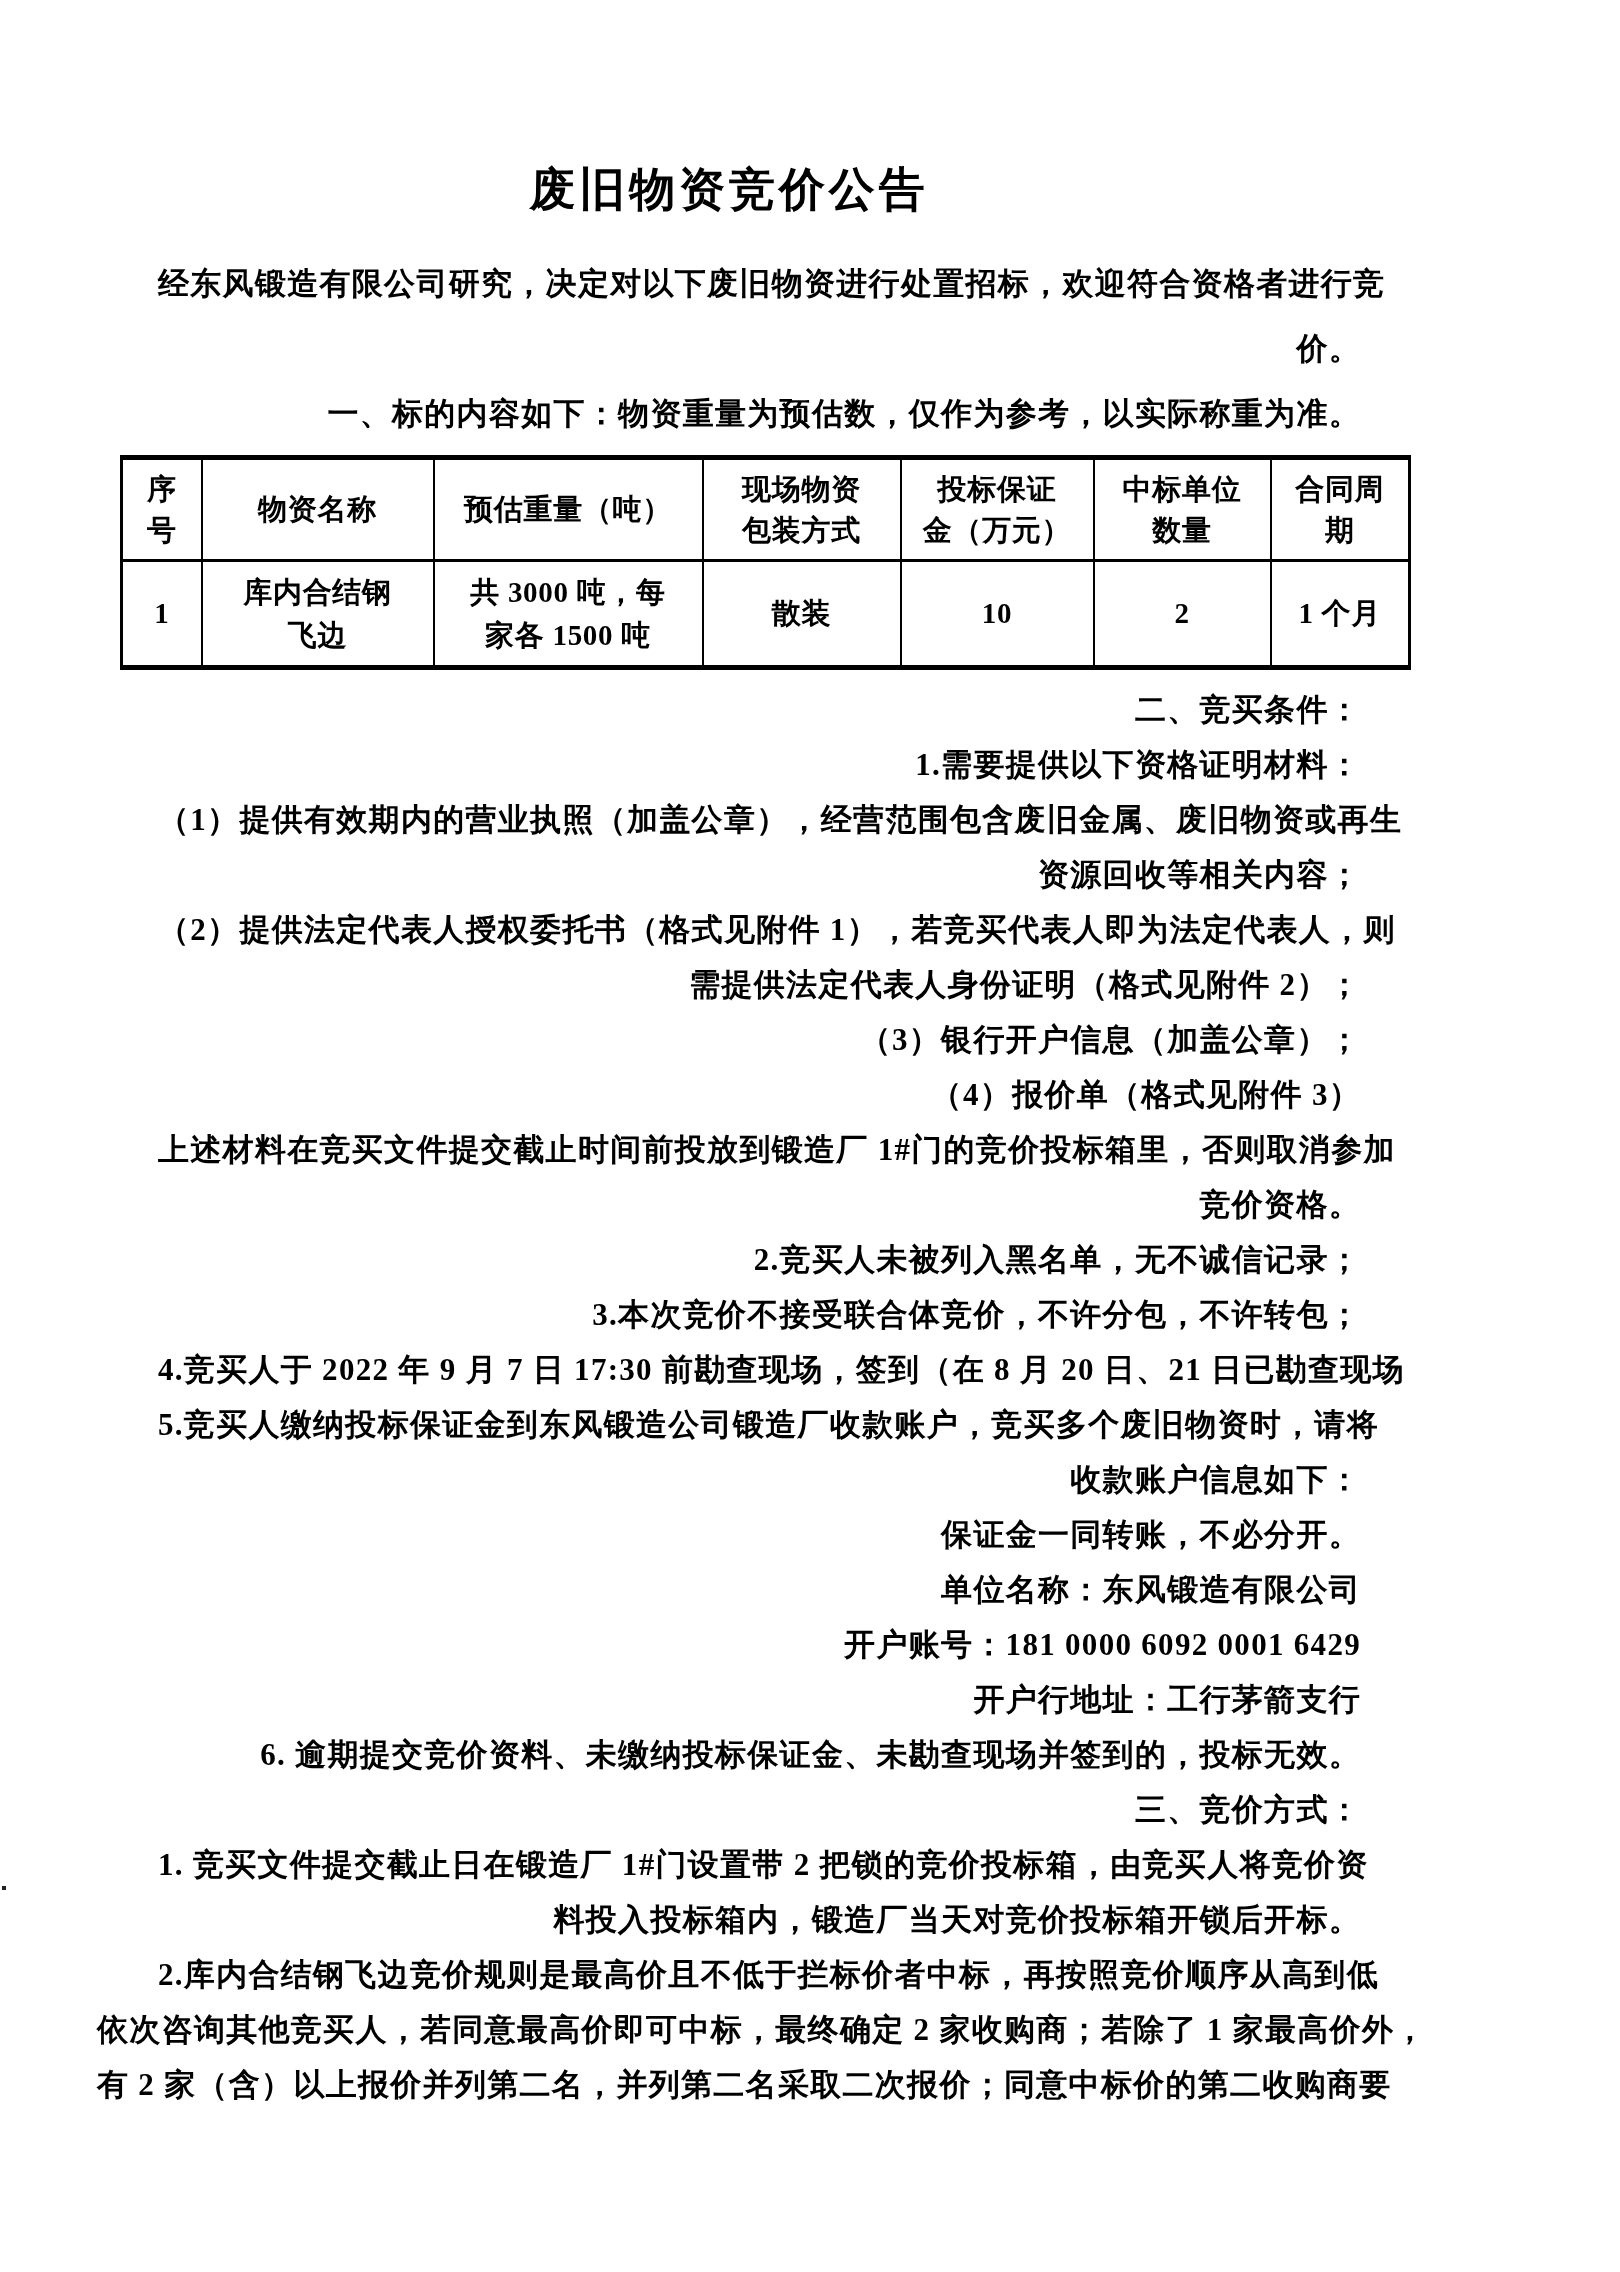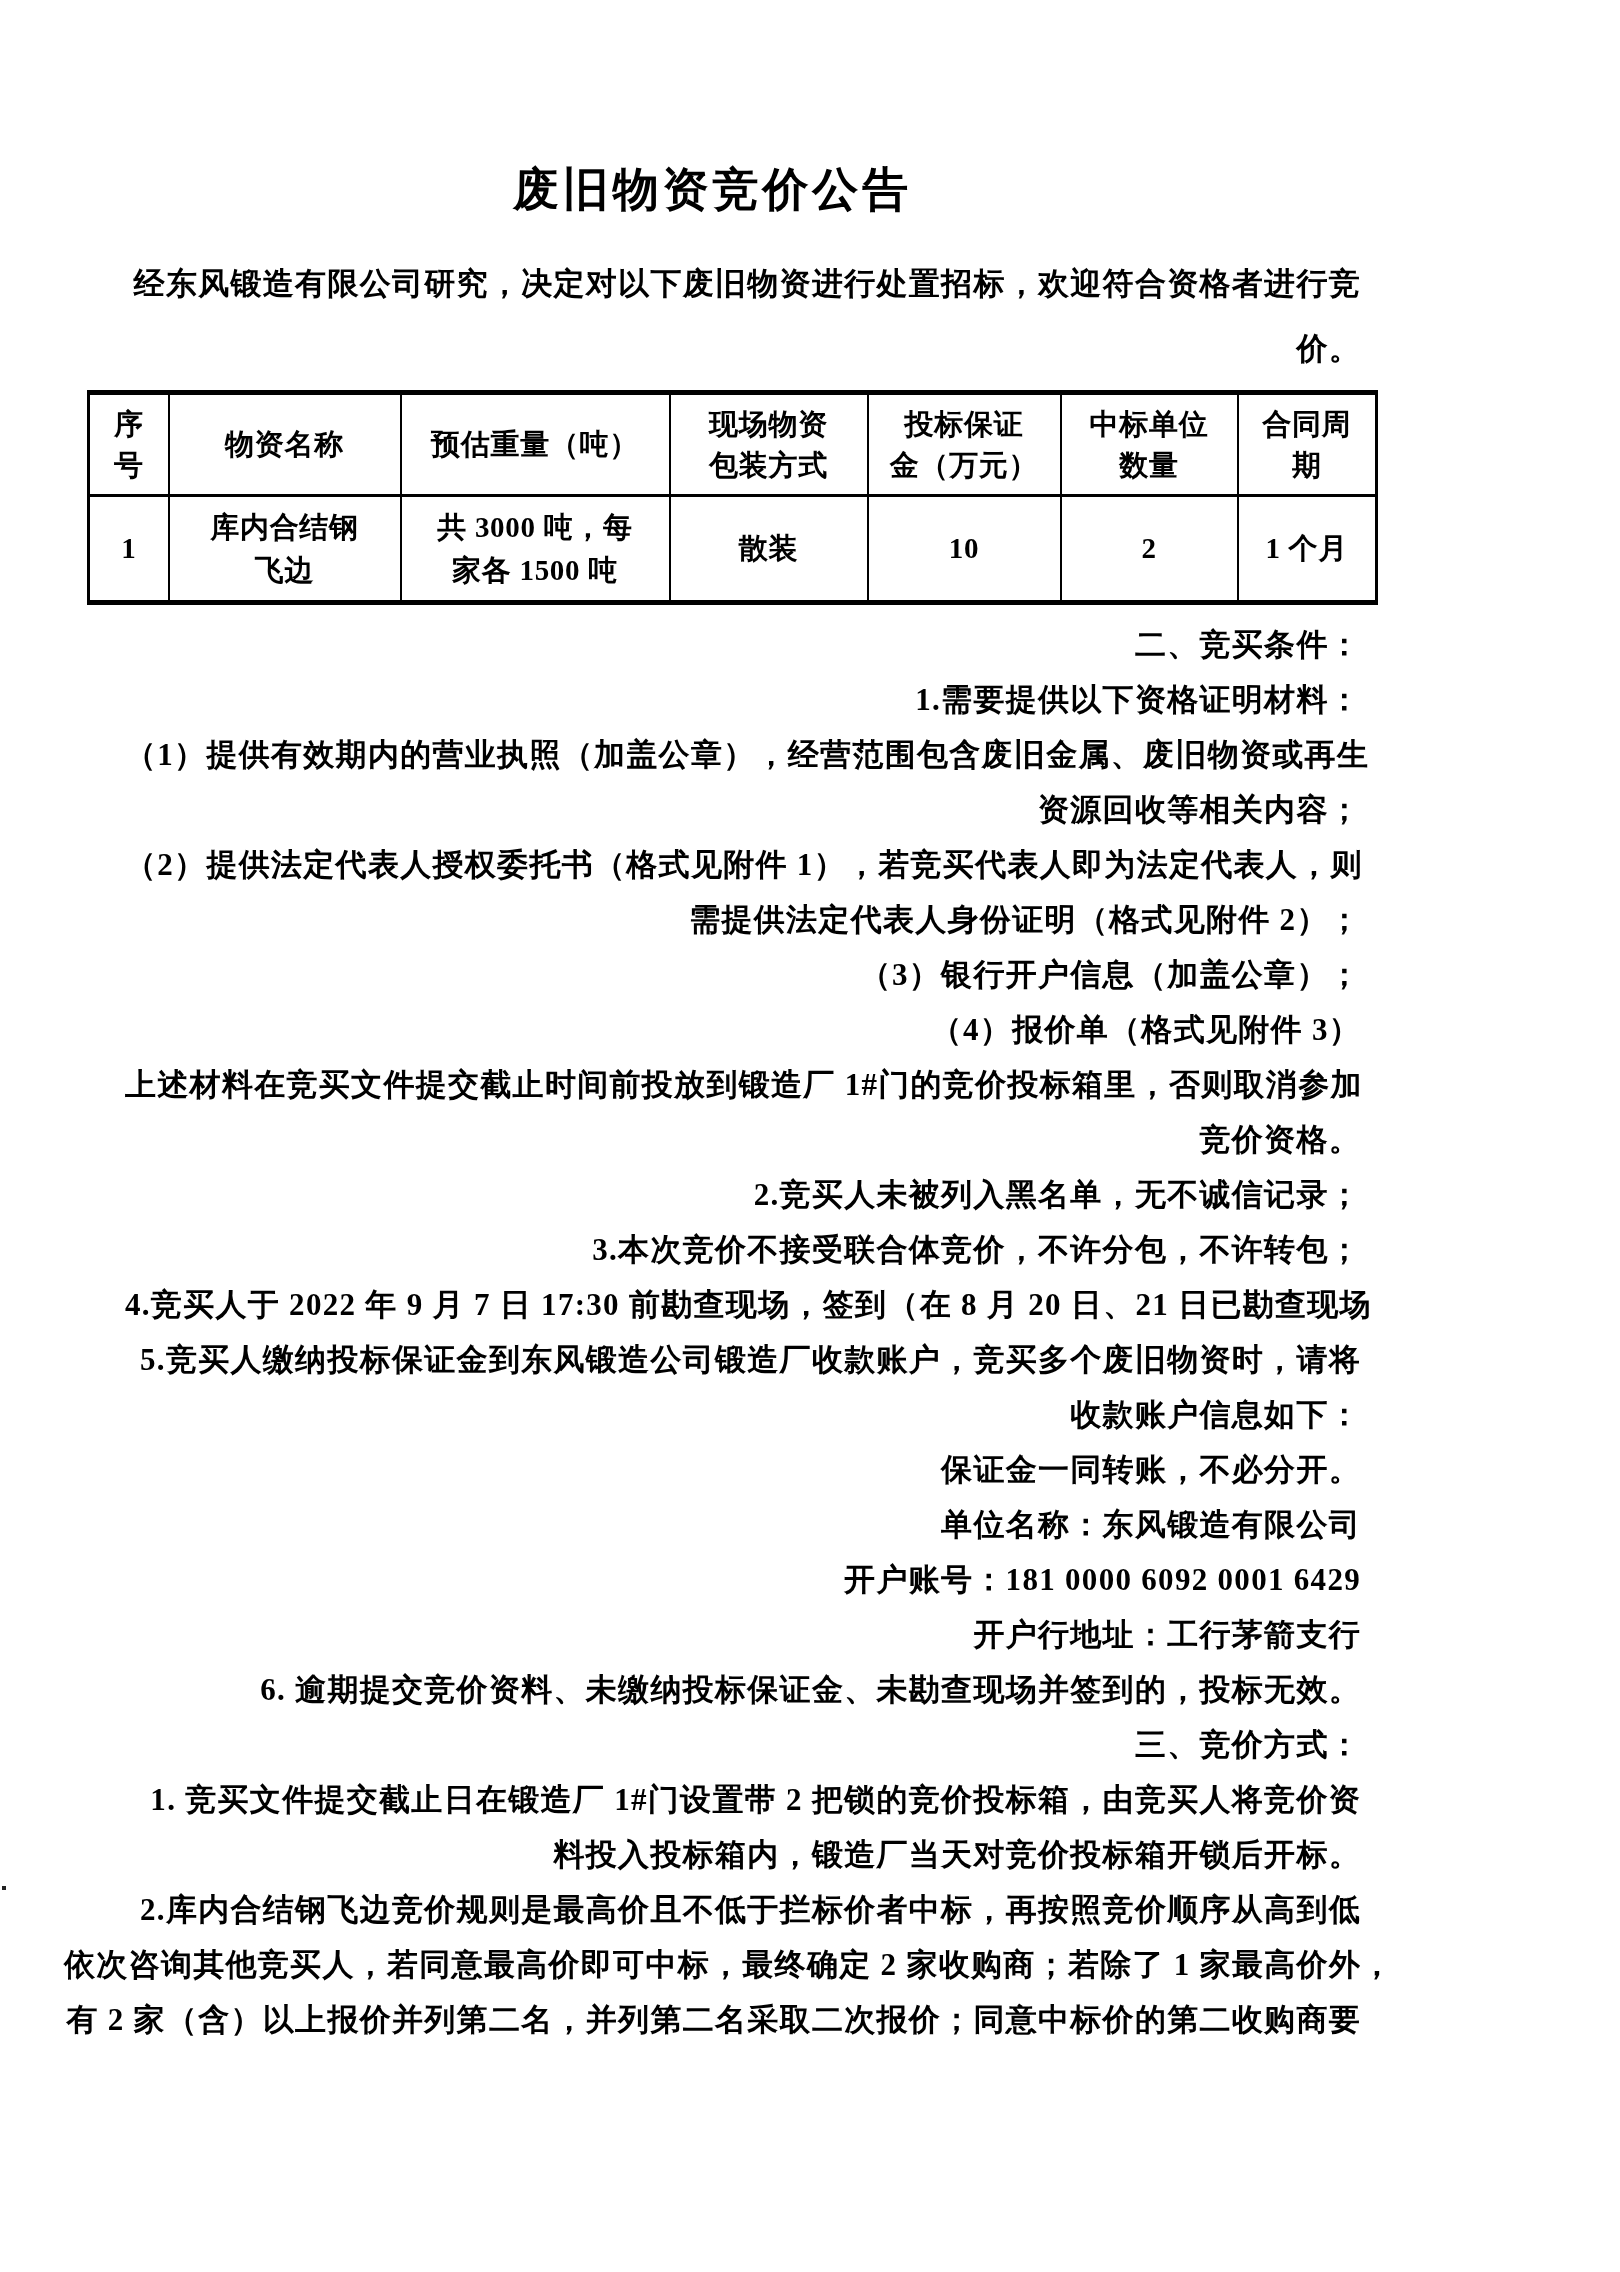--- a/index.html
+++ b/index.html
@@ -6,21 +6,21 @@
   .page {
     position: relative;
     width: 1500px;
     height: 2273px;
     background: #ffffff;
     color: #000000;
     font-family: "Liberation Serif", "DejaVu Serif", serif;
     font-weight: bold;
     overflow: hidden;
     box-sizing: border-box;
-    padding: 162px 139px 0 64px;
+    padding: 162px 139px 0 97px;
   }
   .doc-title {
     text-align: center;
     font-size: 46px;
     letter-spacing: 3.9px;
     line-height: 55px;
     margin-bottom: 34px;
   }
   .line {
     font-size: 31px;
@@ -76,20 +76,21 @@
 </head>
 <body>
 
 <div class="page">
 
   <div class="doc-title">废旧物资竞价公告</div>
 
   <div class="intro" id="intro-lines">
       <div class="line indent">经东风锻造有限公司研究，决定对以下废旧物资进行处置招标，欢迎符合资格者进行竞</div>
       <div class="line">价。</div>
+      <div class="line indent">一、标的内容如下：物资重量为预估数，仅作为参考，以实际称重为准。</div>
     </div>
 
   <table class="lots">
     <colgroup>
       <col class="c1">
         <col class="c2">
         <col class="c3">
         <col class="c4">
       <col class="c5">
         <col class="c6">

